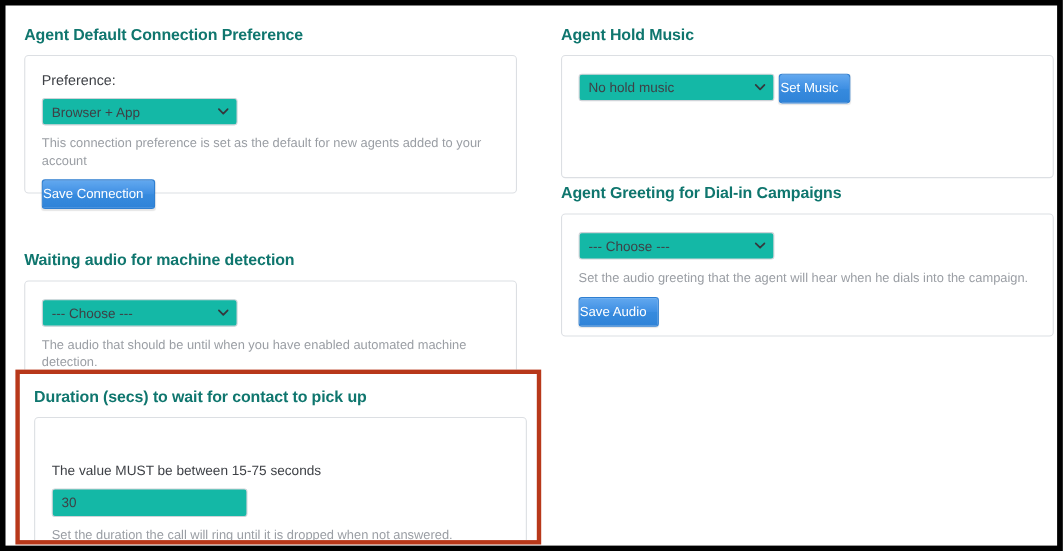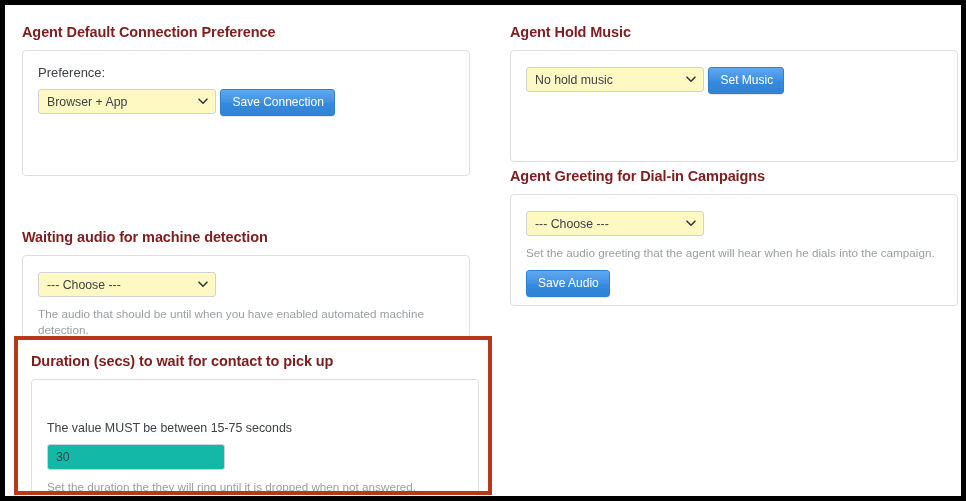--- a/index.html
+++ b/index.html
@@ -48,21 +48,21 @@
     height: 491px;
   }
 
   .section {
     padding: 0 17px 0 17px;
   }
 
   .section-title {
     font-size: 14.5px;
     font-weight: bold;
-    color: #7f1d1d;
+    color: #0f766e;
     letter-spacing: -0.1px;
     margin: 0 0 9px 0;
     line-height: 18px;
   }
 
   .card {
     border: 1px solid #dcdfe3;
     border-radius: 4px;
     background: #ffffff;
     padding: 14px 15px 16px 15px;
@@ -87,21 +87,21 @@
   select.ui-select {
     -webkit-appearance: none;
     -moz-appearance: none;
     appearance: none;
     width: 178px;
     height: 25px;
     padding: 2px 24px 2px 8px;
     font-size: 12.3px;
     font-family: "Liberation Sans", sans-serif;
     color: #3e4146;
-    background-color: #fef9c3;
+    background-color: #14b8a6;
     border: 1px solid #cfd3d8;
     border-radius: 3px;
     box-sizing: border-box;
     line-height: 21px;
   }
   .select-wrap {
     position: relative;
     display: inline-block;
   }
   .select-wrap .caret {
@@ -128,21 +128,21 @@
   }
 
   button.btn-primary {
     display: inline-block;
     border: 1px solid #2f7fd1;
     border-radius: 3px;
     background: linear-gradient(180deg, #62a8ef 0%, #3e8fe3 50%, #378bde 51%, #2f83d8 100%);
     color: #ffffff;
     font-size: 12px;
     font-family: "Liberation Sans", sans-serif;
-    padding: 5px 10px 6px 11px;
+    padding: 5px 10px 6px 0;
     line-height: 14px;
     cursor: pointer;
     box-shadow: 0 1px 1px rgba(0,0,0,0.10);
   }
 
   
   .highlight-box {
     position: absolute;
     left: 9px;
     top: 331px;
@@ -177,20 +177,21 @@
           <div class="select-wrap">
             <select class="ui-select">
               <option>Browser + App</option>
             </select>
             <span class="caret">
               <svg viewBox="0 0 10 7" width="10" height="7" xmlns="http://www.w3.org/2000/svg">
                 <path d="M1 1.2 L5 5.2 L9 1.2" fill="none" stroke="#35383d" stroke-width="1.6" stroke-linecap="round" stroke-linejoin="round"></path>
               </svg>
             </span>
           </div>
+          <div class="help-text">This connection preference is set as the default for new agents added to your account</div>
           <button class="btn-primary">Save Connection</button>
         </div>
       </div>
 
       <div class="section" style="position:absolute; left:0; top:183px; width:484px;margin-top:40px;">
         <div class="section-title">Waiting audio for machine detection</div>
         <div class="card" style="width:448px; height:122px; padding-top:16px;">
           <div class="select-wrap">
             <select class="ui-select">
               <option>--- Choose ---</option>
@@ -205,21 +206,21 @@
           <button class="btn-primary">Save Audio</button>
         </div>
       </div>
 
       <div class="highlight-box">
         <div class="highlight-inner">
           <div class="section-title" style="margin-left:5px;">Duration (secs) to wait for contact to pick up</div>
           <div class="card" style="width:448px; height:140px; margin-left:5px; padding-top:16px;">
             <div class="field-label" style="font-size:12.4px;margin-top:24px;">The value MUST be between 15-75 seconds</div>
             <input class="ui-input" type="text" value="30" style="">
-            <div class="help-text">Set the duration the they will ring until it is dropped when not answered.</div>
+            <div class="help-text">Set the duration the call will ring until it is dropped when not answered.</div>
             <button class="btn-primary">Save Timeout</button>
           </div>
         </div>
       </div>
 
     </div>
 
     <div class="col-right">
 
       <div class="section" style="position:absolute; left:0; top:18px; width:472px; padding-left:9px;">

